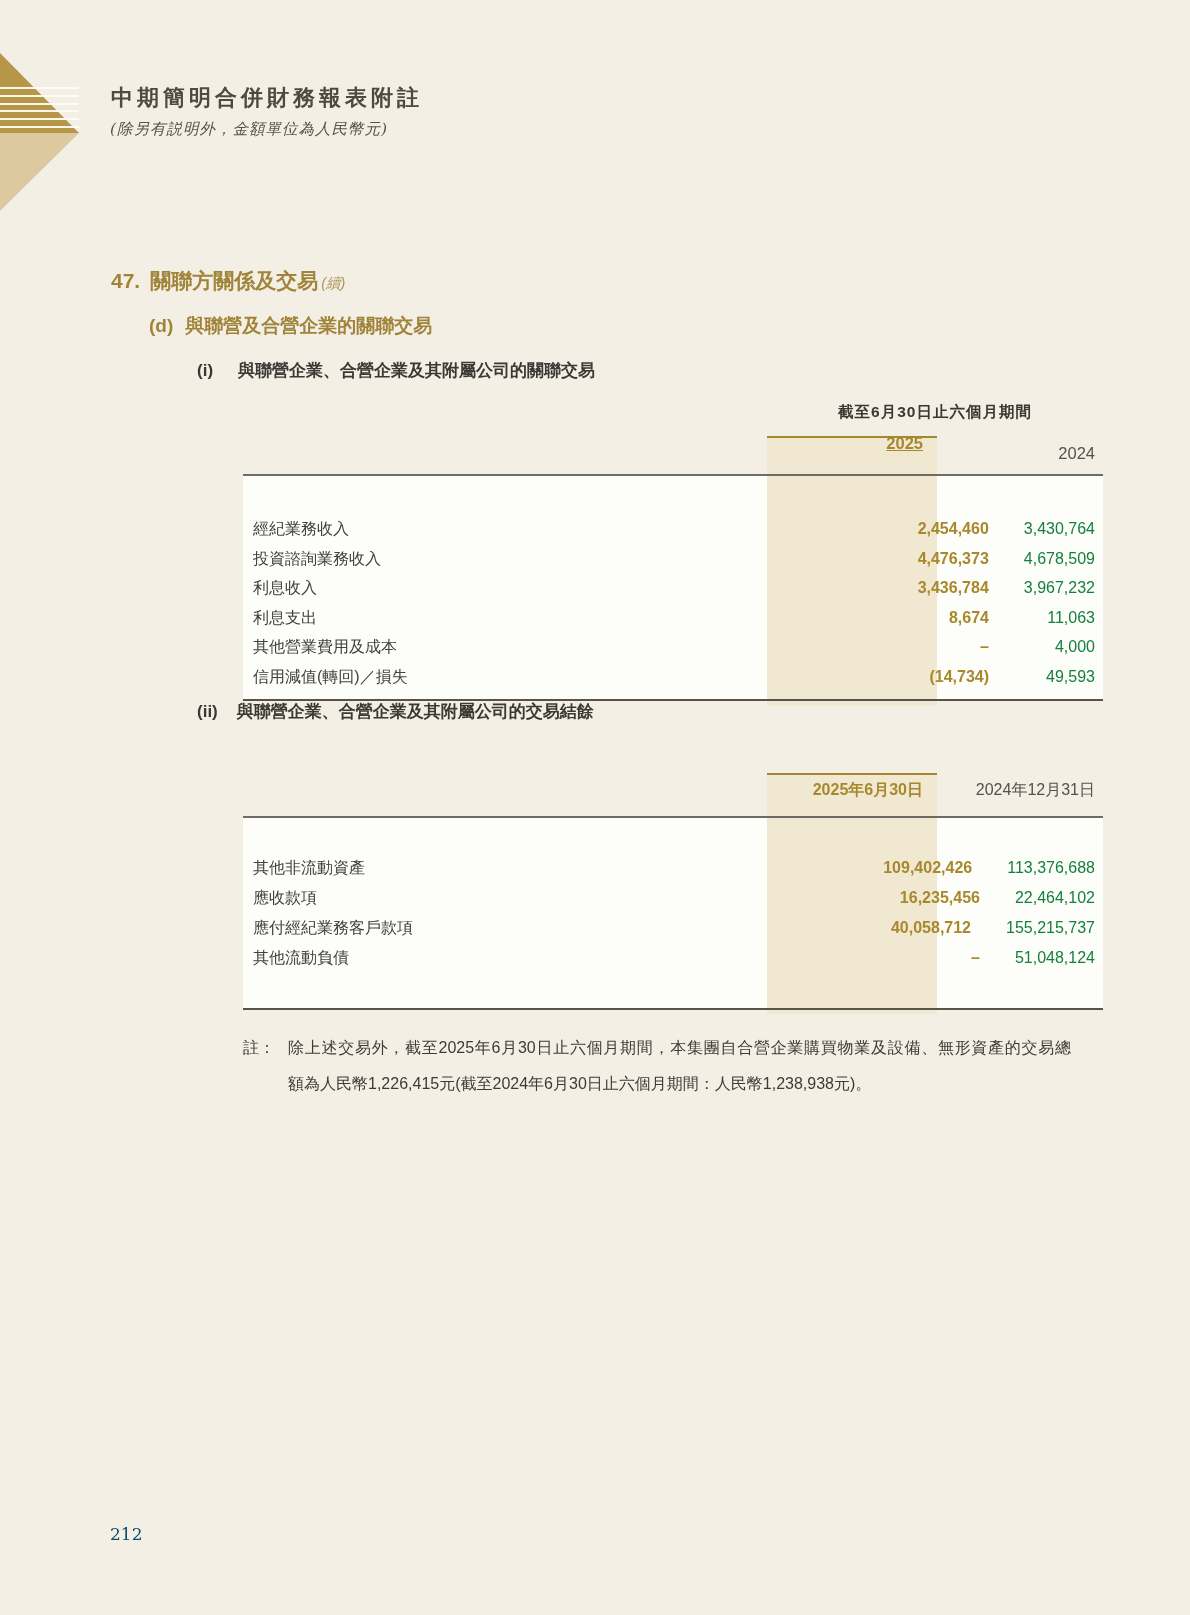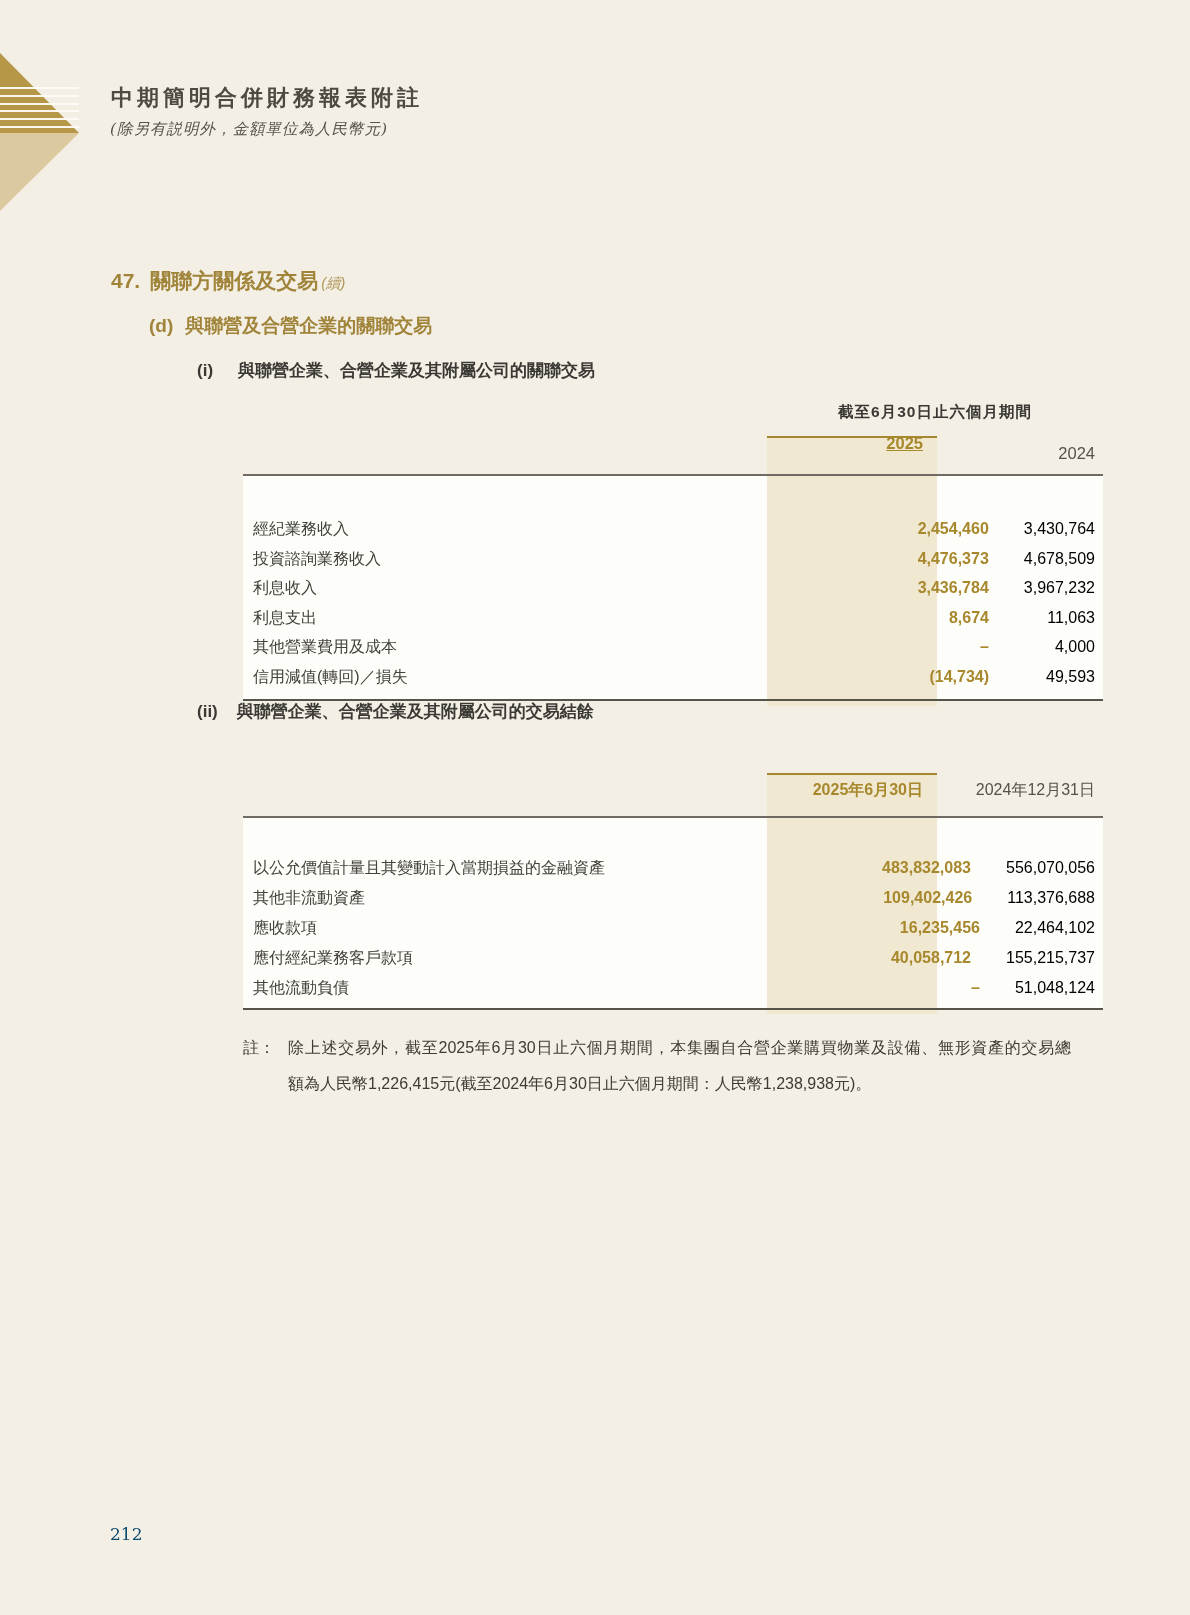--- a/index.html
+++ b/index.html
@@ -48,21 +48,21 @@
     font-weight:bold;color:#3a3833;letter-spacing:1px;z-index:4;line-height:22px;}
   .col-h25{left:524px;width:156px;text-align:right;font-size:16.5px;font-weight:bold;color:#a8882c;z-index:4;line-height:22px;}
   .col-h24{right:8px;text-align:center;font-size:16.5px;color:#55524b;z-index:4;line-height:22px;}
   .rows{left:0;width:860px;z-index:4;}
   .trow{display:flex;font-size:16px;gap:35px;}
   .tbl1 .trow{height:29.5px;line-height:29.5px;}
   .tbl2 .trow{height:30px;line-height:30px;}
   .tlabel{width:524px;padding-left:10px;box-sizing:border-box;color:#43413b;
     white-space:nowrap;overflow:visible;}
   .v25{width:163px;text-align:right;font-weight:bold;color:#a8882c;padding-left:24px;}
-  .v24{flex:1;text-align:right;padding-right:8px;color:#000000;}
+  .v24{flex:1;text-align:right;padding-right:8px;color:#15803d;}
 
   
   .note{left:243px;top:1030px;width:828px;display:flex;font-size:16px;color:#3e3b35;}
   .note-label{width:45px;flex:none;line-height:36px;}
   .note-body{flex:1;line-height:36px;}
   .note-line1{text-align:justify;text-align-last:justify;}
 
   
   .pageno{left:110px;top:1522px;font-family:"DejaVu Serif",serif;font-size:17px;color:#0c4a6e;line-height:24px;text-align:center;}
 </style>
@@ -140,25 +140,20 @@
   </div>
 
   <div class="abs tbl tbl2">
     <div class="abs tb-bg" style="top:72px;height:191px;"></div>
     <div class="abs hl-col" style="top:28px;height:241px;"></div>
     <div class="abs col-h25" style="top:34px;font-size:16px;">2025年6月30日</div>
     <div class="abs col-h24" style="top:34px;font-size:16px;">2024年12月31日</div>
     <div class="abs rule-gray" style="top:71px;"></div>
     <div class="abs rows" style="top:108px;">
       <div class="trow">
-        <div class="tlabel">以公允價值計量且其變動計入當期損益的金融資產</div>
-        <div class="v25">483,832,083</div>
-        <div class="v24">556,070,056</div>
-      </div>
-      <div class="trow">
         <div class="tlabel">其他非流動資產</div>
         <div class="v25">109,402,426</div>
         <div class="v24">113,376,688</div>
       </div>
       <div class="trow">
         <div class="tlabel">應收款項</div>
         <div class="v25">16,235,456</div>
         <div class="v24">22,464,102</div>
       </div>
       <div class="trow">

